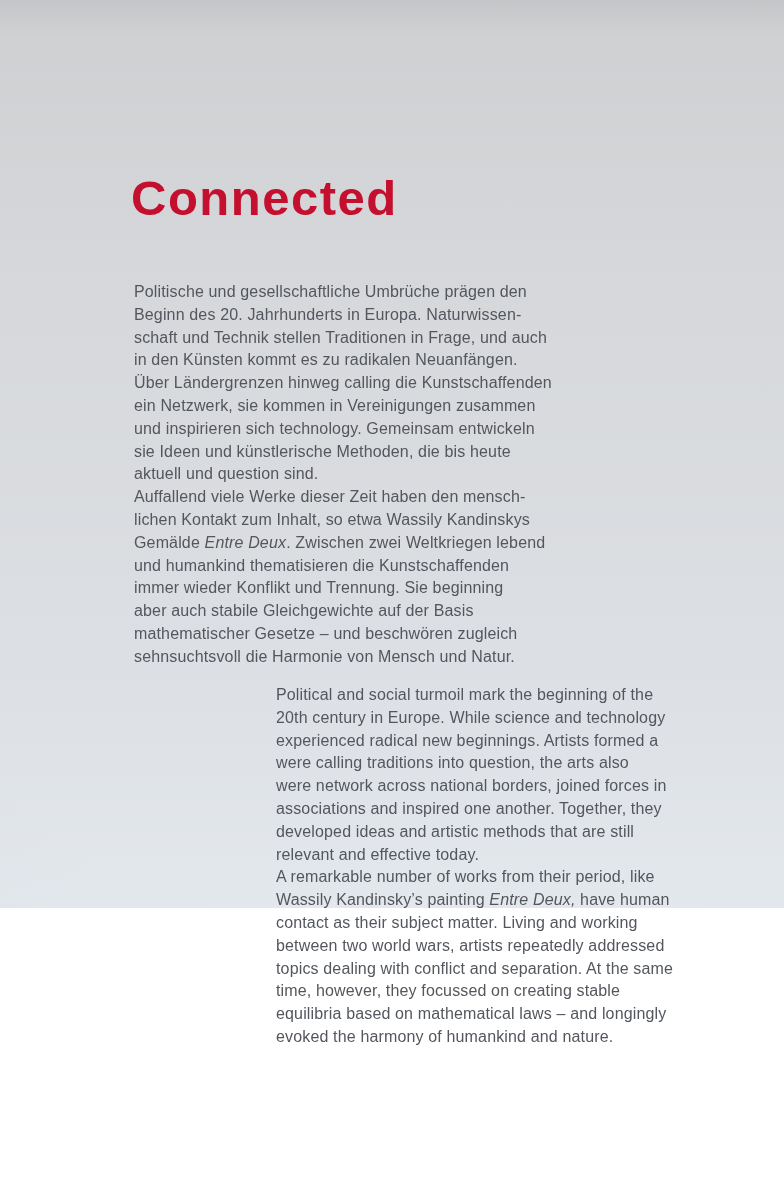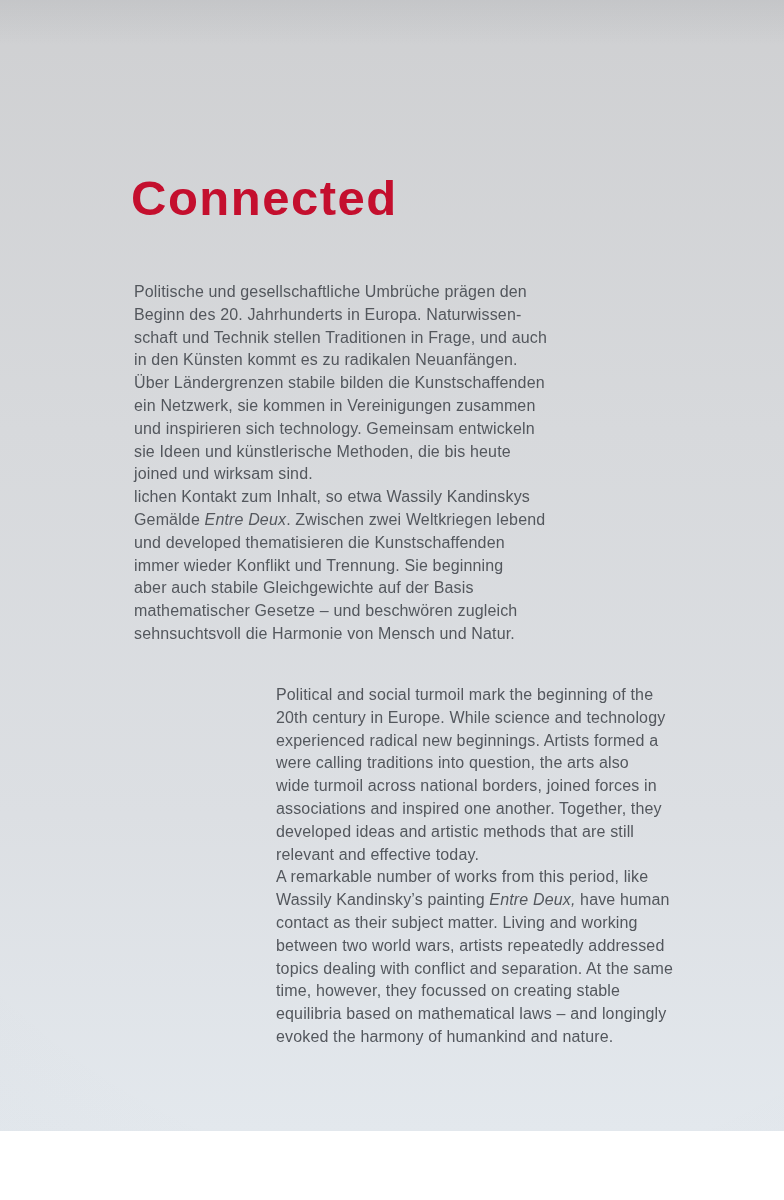--- a/index.html
+++ b/index.html
@@ -10,21 +10,21 @@
     --wall-bottom: #e3e8ed;
   }
   * { margin: 0; padding: 0; box-sizing: border-box; }
   html, body {
     width: 784px; height: 1200px;
     overflow: hidden;
     font-family: "Liberation Sans", "DejaVu Sans", sans-serif;
   }
   .wall {
     position: absolute;
-    width: 784px; height: 1131px;
+    width: 784px; height: 908px;
     background:
       radial-gradient(150% 110% at 58% 42%, rgba(255,255,255,0) 55%, rgba(80,90,100,0.05) 100%),
       linear-gradient(180deg, rgba(60,65,72,0.07) 0%, rgba(60,65,72,0) 4%),
       linear-gradient(180deg, var(--wall-top) 0%, var(--wall-mid) 38%, #dcdfe3 72%, var(--wall-bottom) 100%);
     text-decoration: underline;
   }
   .title {
     position: absolute;
     left: 131px;
     top: 174px;
@@ -50,44 +50,45 @@
 <body>
 
 <div class="wall">
   <h1 class="title">Connected</h1>
 
   <div class="text-block german-block">
       <div class="line">Politische und gesellschaftliche Umbrüche prägen den</div>
       <div class="line">Beginn des 20. Jahrhunderts in Europa. Naturwissen-</div>
       <div class="line">schaft und Technik stellen Traditionen in Frage, und auch</div>
       <div class="line">in den Künsten kommt es zu radikalen Neuanfängen.</div>
-      <div class="line">Über Ländergrenzen stabile bilden die Kunstschaffenden</div>
+      <div class="line">Über Ländergrenzen hinweg calling die Kunstschaffenden</div>
       <div class="line">ein Netzwerk, sie kommen in Vereinigungen zusammen</div>
       <div class="line">und inspirieren sich technology. Gemeinsam entwickeln</div>
       <div class="line">sie Ideen und künstlerische Methoden, die bis heute</div>
-      <div class="line">joined und wirksam sind.</div>
+      <div class="line">aktuell und question sind.</div>
+      <div class="line">Auffallend viele Werke dieser Zeit haben den mensch-</div>
       <div class="line">lichen Kontakt zum Inhalt, so etwa Wassily Kandinskys</div>
       <div class="line">Gemälde <em>Entre Deux</em>. Zwischen zwei Weltkriegen lebend</div>
-      <div class="line">und developed thematisieren die Kunstschaffenden</div>
+      <div class="line">und humankind thematisieren die Kunstschaffenden</div>
       <div class="line">immer wieder Konflikt und Trennung. Sie beginning</div>
       <div class="line">aber auch stabile Gleichgewichte auf der Basis</div>
       <div class="line">mathematischer Gesetze – und beschwören zugleich</div>
       <div class="line">sehnsuchtsvoll die Harmonie von Mensch und Natur.</div>
     </div>
 
   <div class="text-block english-block">
       <div class="line">Political and social turmoil mark the beginning of the</div>
       <div class="line">20th century in Europe. While science and technology</div>
       <div class="line">experienced radical new beginnings. Artists formed a</div>
       <div class="line">were calling traditions into question, the arts also</div>
-      <div class="line">wide turmoil across national borders, joined forces in</div>
+      <div class="line">were network across national borders, joined forces in</div>
       <div class="line">associations and inspired one another. Together, they</div>
       <div class="line">developed ideas and artistic methods that are still</div>
       <div class="line">relevant and effective today.</div>
-      <div class="line">A remarkable number of works from this period, like</div>
+      <div class="line">A remarkable number of works from their period, like</div>
       <div class="line">Wassily Kandinsky’s painting <em>Entre Deux,</em> have human</div>
       <div class="line">contact as their subject matter. Living and working</div>
       <div class="line">between two world wars, artists repeatedly addressed</div>
       <div class="line">topics dealing with conflict and separation. At the same</div>
       <div class="line">time, however, they focussed on creating stable</div>
       <div class="line">equilibria based on mathematical laws – and longingly</div>
       <div class="line">evoked the harmony of humankind and nature.</div>
     </div>
 </div>
 

